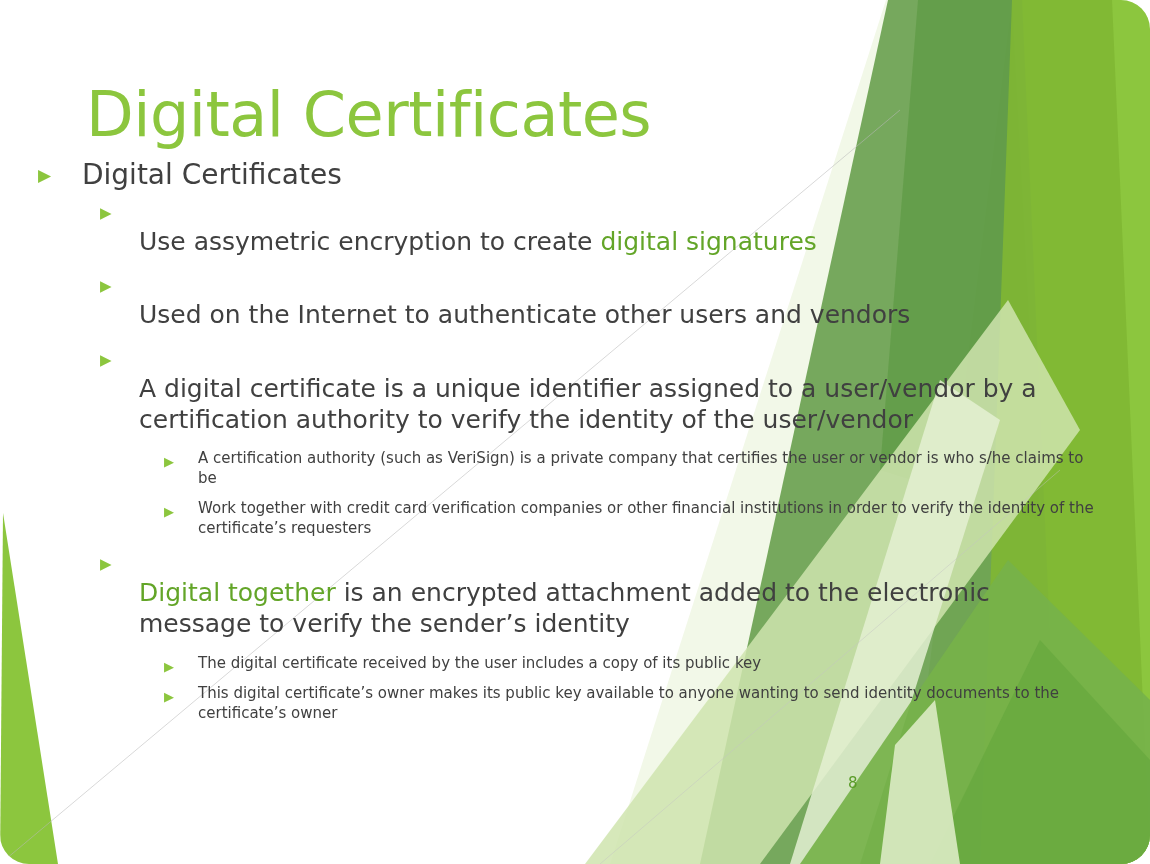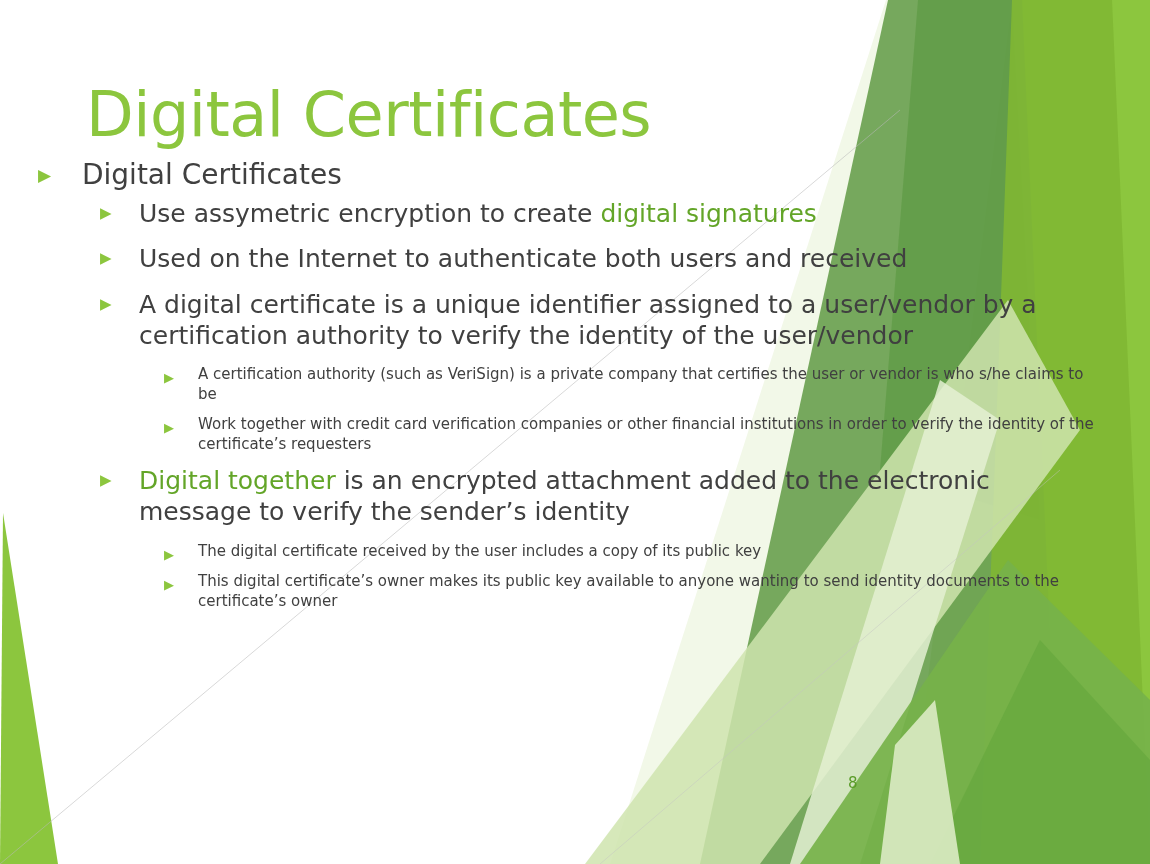--- a/index.html
+++ b/index.html
@@ -7,20 +7,21 @@
     padding: 0;
     background: #ffffff;
   }
   #slide {
     position: relative;
     width: 1150px;
     height: 864px;
     background: #ffffff;
     overflow: hidden;
     font-family: "DejaVu Sans", sans-serif;
+    border-radius: 29px;
   }
 
   
   #bg-decoration {
     position: absolute;
     inset: 0;
     width: 1150px;
     height: 864px;
     pointer-events: none;
   }
@@ -65,21 +66,21 @@
   }
 
   
   .lvl1 { margin-bottom: 6px; padding-left: 0px; }
   .lvl1 .marker { font-size: 17px; width: 44px; padding-top: 9px; }
   .lvl1 .btext  { font-size: 28px; line-height: 1.22; }
 
   
   .lvl2 { margin-bottom: 14px; padding-left: 62px; }
   .lvl2 .marker { font-size: 15px; width: 39px; padding-top: 8px; }
-  .lvl2 .btext  { font-size: 25px; line-height: 1.25; }
+  .lvl2 .btext  { font-size: 25px; line-height: 1.25; margin-top: 28px; }
 
   
   .lvl3 { margin-bottom: 11px; padding-left: 126px; }
   .lvl3 .marker { font-size: 13px; width: 34px; padding-top: 6px; }
   .lvl3 .btext  { font-size: 15px; line-height: 1.30; }
 
   .accent { color: #63A528; }
 
   
   #slide-number {
@@ -129,21 +130,21 @@
       <div class="bullet-row lvl1">
         <span class="marker">▶</span>
         <span class="btext"><span>Digital Certificates</span></span>
       </div>
       <div class="bullet-row lvl2">
         <span class="marker">▶</span>
         <span class="btext"><span>Use assymetric encryption to create </span><span class="accent">digital signatures</span></span>
       </div>
       <div class="bullet-row lvl2">
         <span class="marker">▶</span>
-        <span class="btext"><span>Used on the Internet to authenticate both users and received</span></span>
+        <span class="btext"><span>Used on the Internet to authenticate other users and vendors</span></span>
       </div>
       <div class="bullet-row lvl2">
         <span class="marker">▶</span>
         <span class="btext"><span>A digital certificate is a unique identifier assigned to a user/vendor by a certification authority to verify the identity of the user/vendor</span></span>
       </div>
       <div class="bullet-row lvl3">
         <span class="marker">▶</span>
         <span class="btext"><span>A certification authority (such as VeriSign) is a private company that certifies the user or vendor is who s/he claims to be</span></span>
       </div>
       <div class="bullet-row lvl3">

